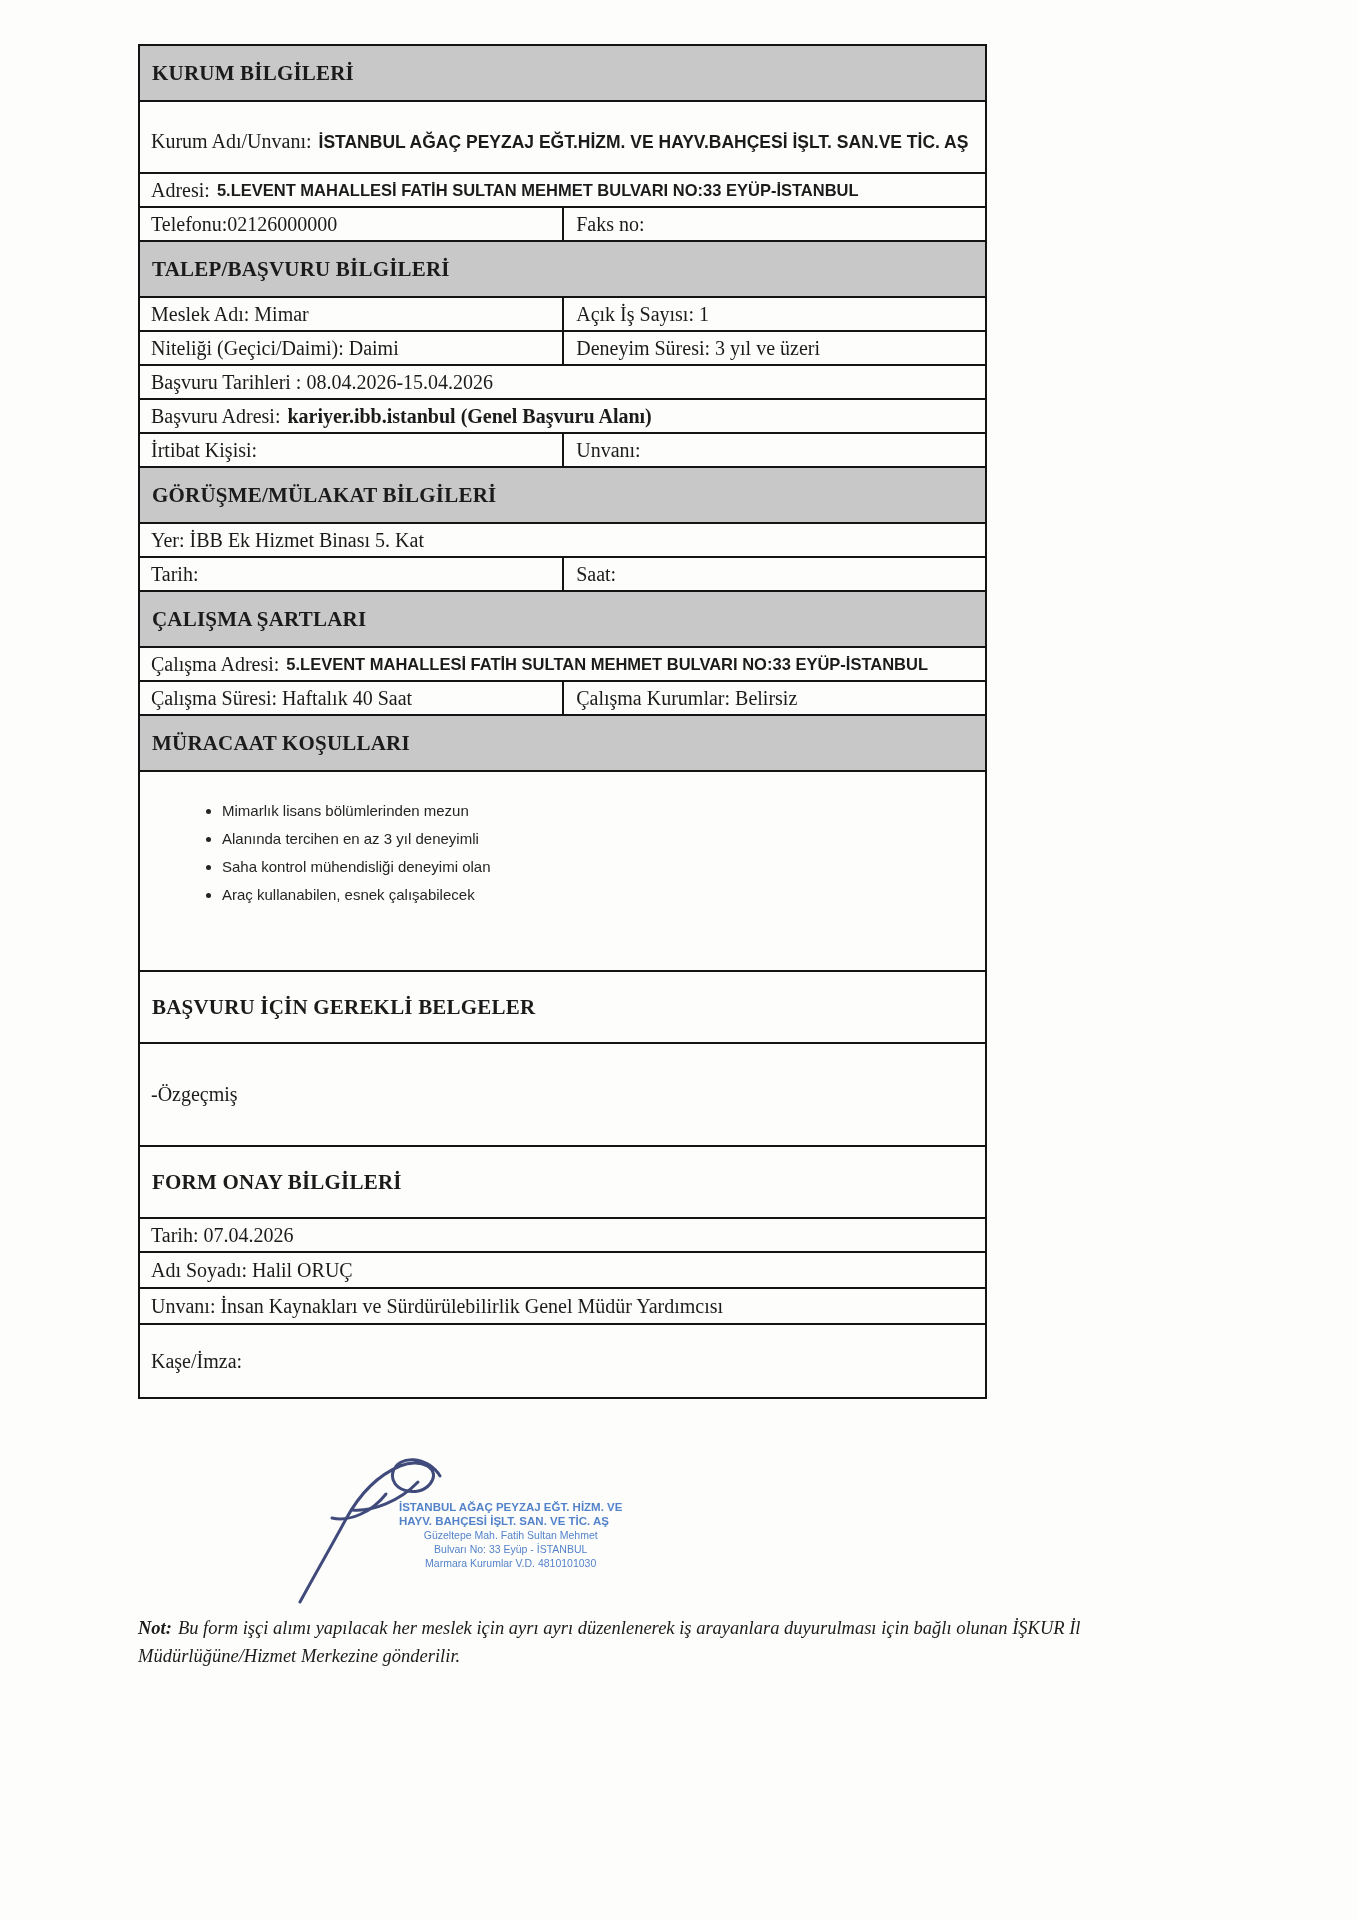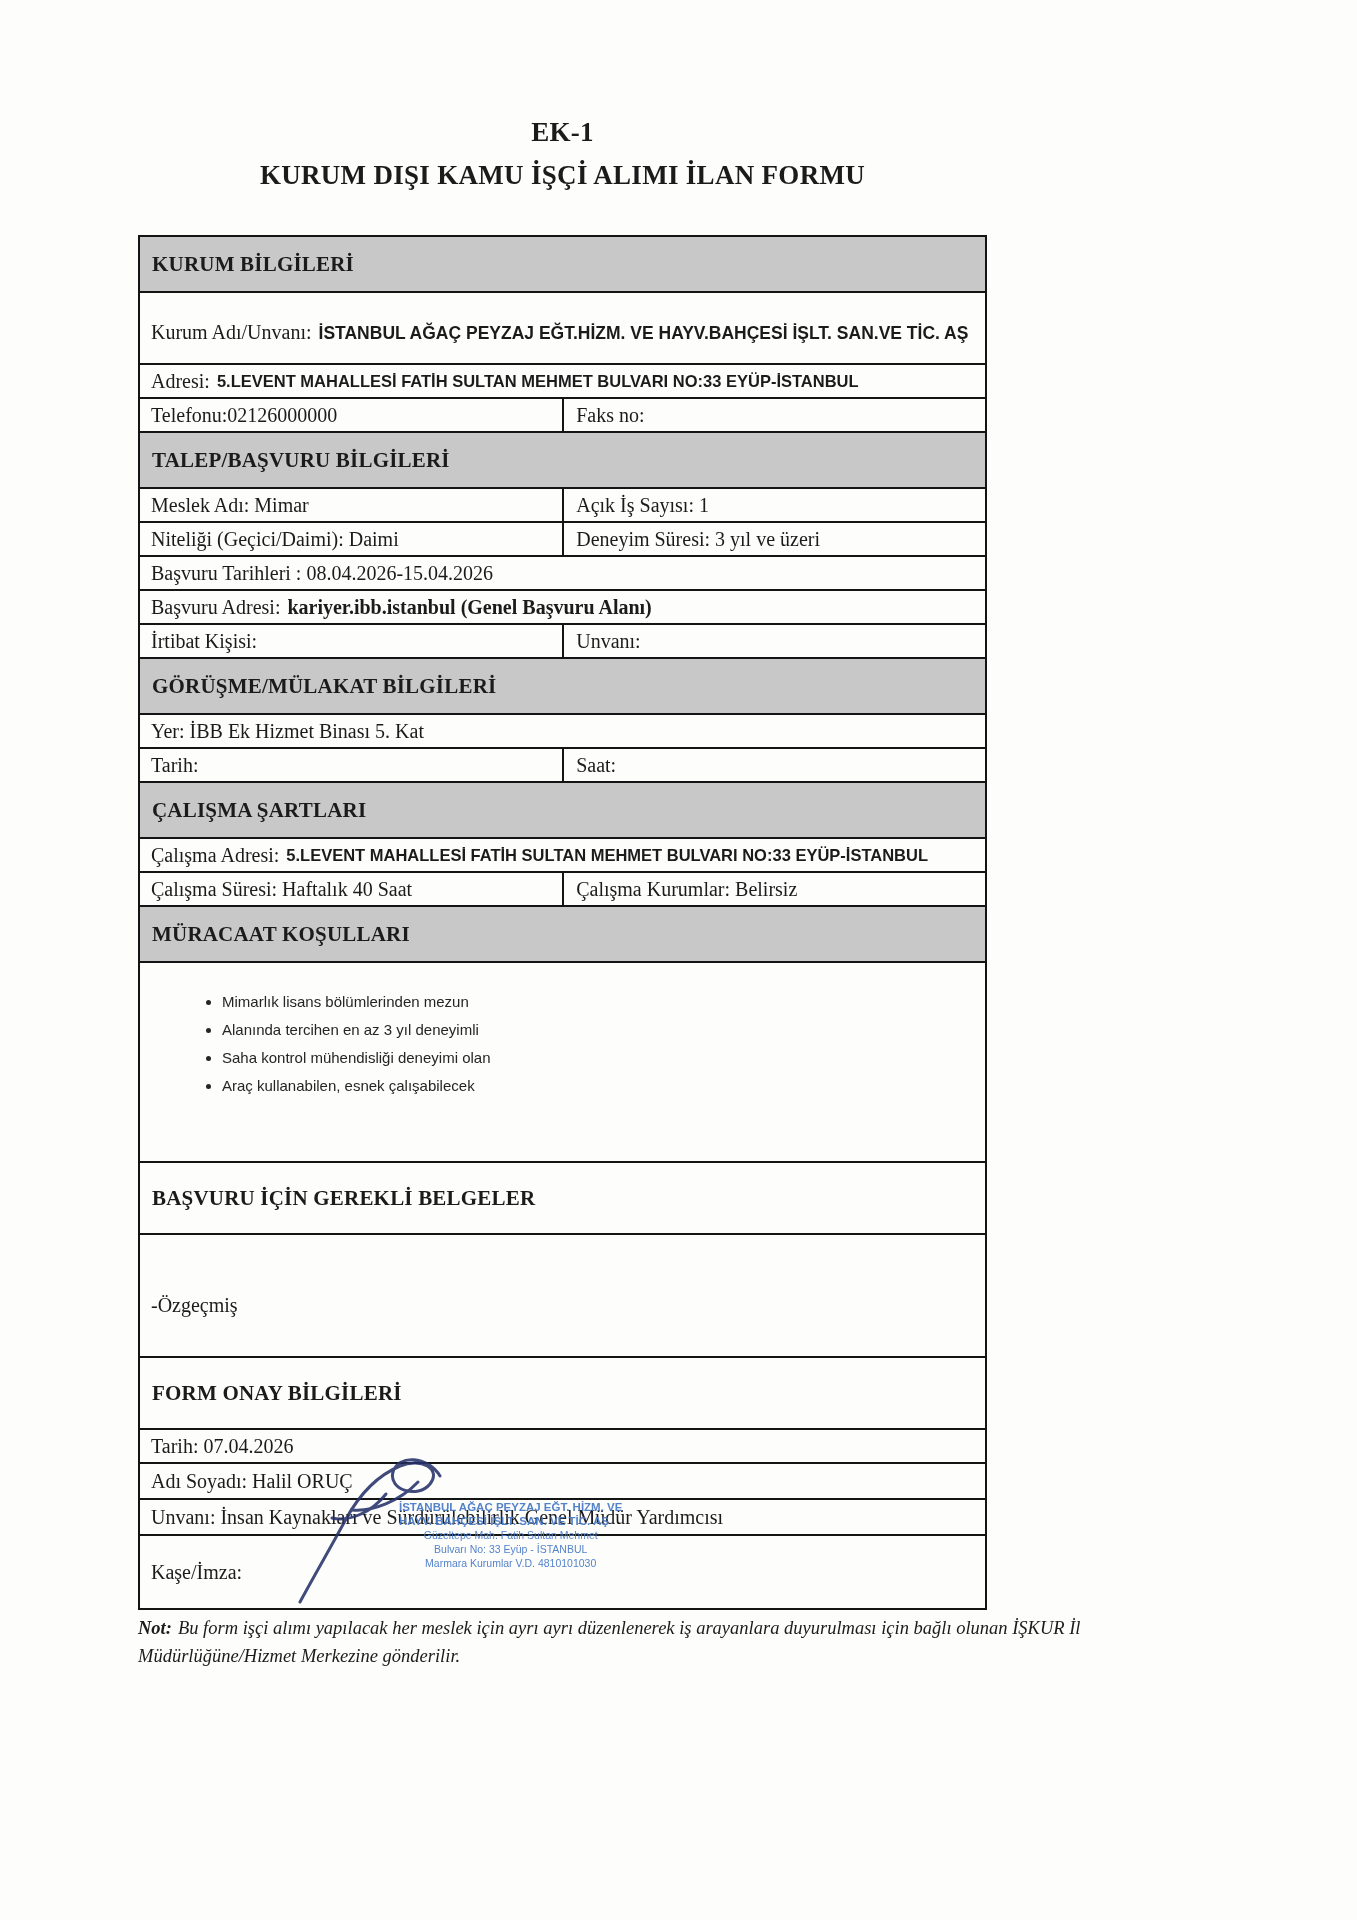--- a/index.html
+++ b/index.html
@@ -17,21 +17,21 @@
   .form-table { margin-top:44px; border:2px solid #141414; background:#fdfdfc; }
   .row { display:flex; align-items:center; border-bottom:2px solid #141414; box-sizing:border-box; }
   .row:last-child { border-bottom:none; }
 
   .sec { background:#c8c8c8; height:56px; font-weight:bold; font-size:21px; padding-left:12px; letter-spacing:0.2px; }
   .sec-white { background:#fdfdfc; height:72px; font-weight:bold; font-size:21px; padding-left:12px; letter-spacing:0.2px; }
 
   .line { height:34px; font-size:20px; }
   .h36 { height:36px; }
   .h72 { height:72px; }
-  .h80 { height:103px;margin-top:20px; }
+  .h80 { height:103px; }
   .h200 { height:200px; }
 
   .cell { display:flex; align-items:center; height:100%; padding-left:11px; padding-right:0; box-sizing:border-box; white-space:nowrap; overflow:hidden; }
   .cell-l { flex:0 0 50.2%; border-right:2px solid #141414; }
   .cell-r { flex:1 1 auto; padding-left:12px; }
   .cell-full { flex:1 1 100%; }
 
   .cell-block { display:block; width:100%; padding:9px 12px 0 11px; box-sizing:border-box; font-size:20px; line-height:27px; white-space:normal; }
 
   .v-sans { font-family:"Liberation Sans", sans-serif; font-weight:bold; margin-left:7px; }
@@ -54,24 +54,20 @@
   .s-n { font-weight:normal; font-size:10.5px;text-align:center; }
 
   .signature { position:absolute; left:288px; top:1452px; z-index:4; }
 </style>
 </head>
 <body>
 
 <div class="page">
   <div class="content">
 
-    <div class="titles">
-      <div class="title1">EK-1</div>
-      <div class="title2">KURUM DIŞI KAMU İŞÇİ ALIMI İLAN FORMU</div>
-    </div>
 
     <div class="form-table">
 
       <div class="row sec">
         <span>KURUM BİLGİLERİ</span>
       </div>
       <div class="row h72">
         <div class="cell-block">
           <span>Kurum Adı/Unvanı:</span><span class="v-sans v-kurum">İSTANBUL AĞAÇ PEYZAJ EĞT.HİZM. VE HAYV.BAHÇESİ İŞLT. SAN.VE TİC. AŞ</span>
         </div>

